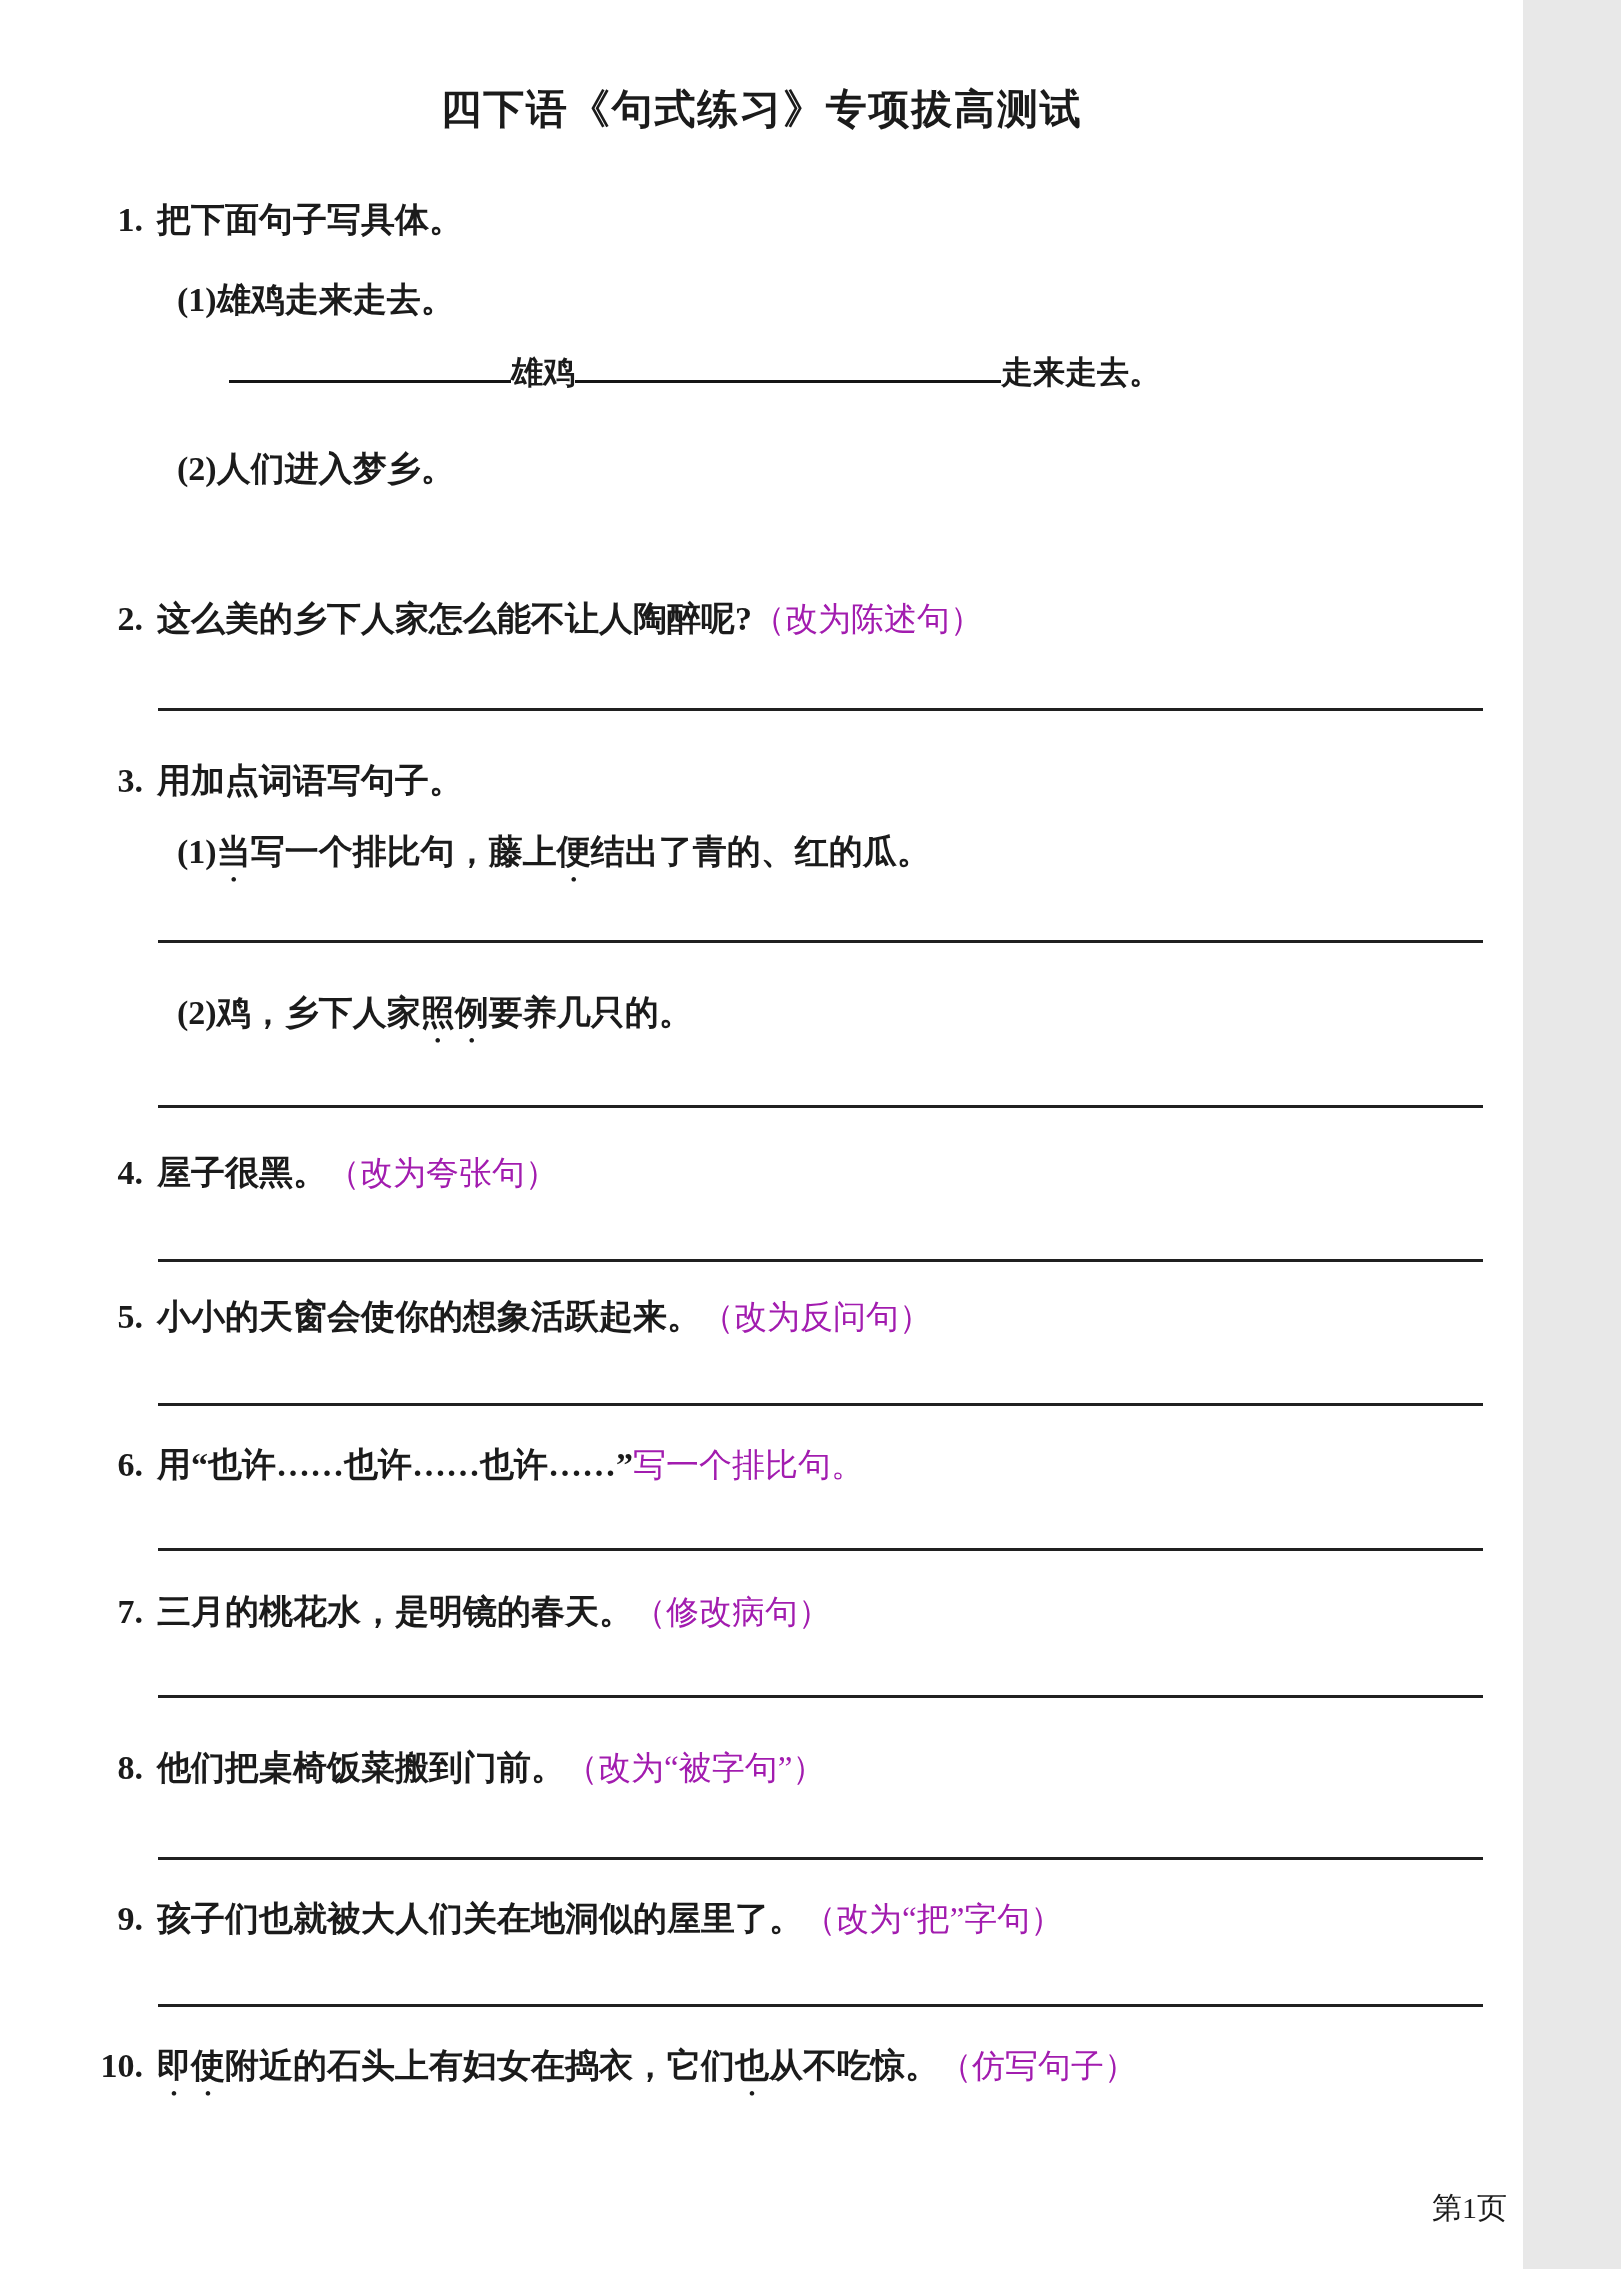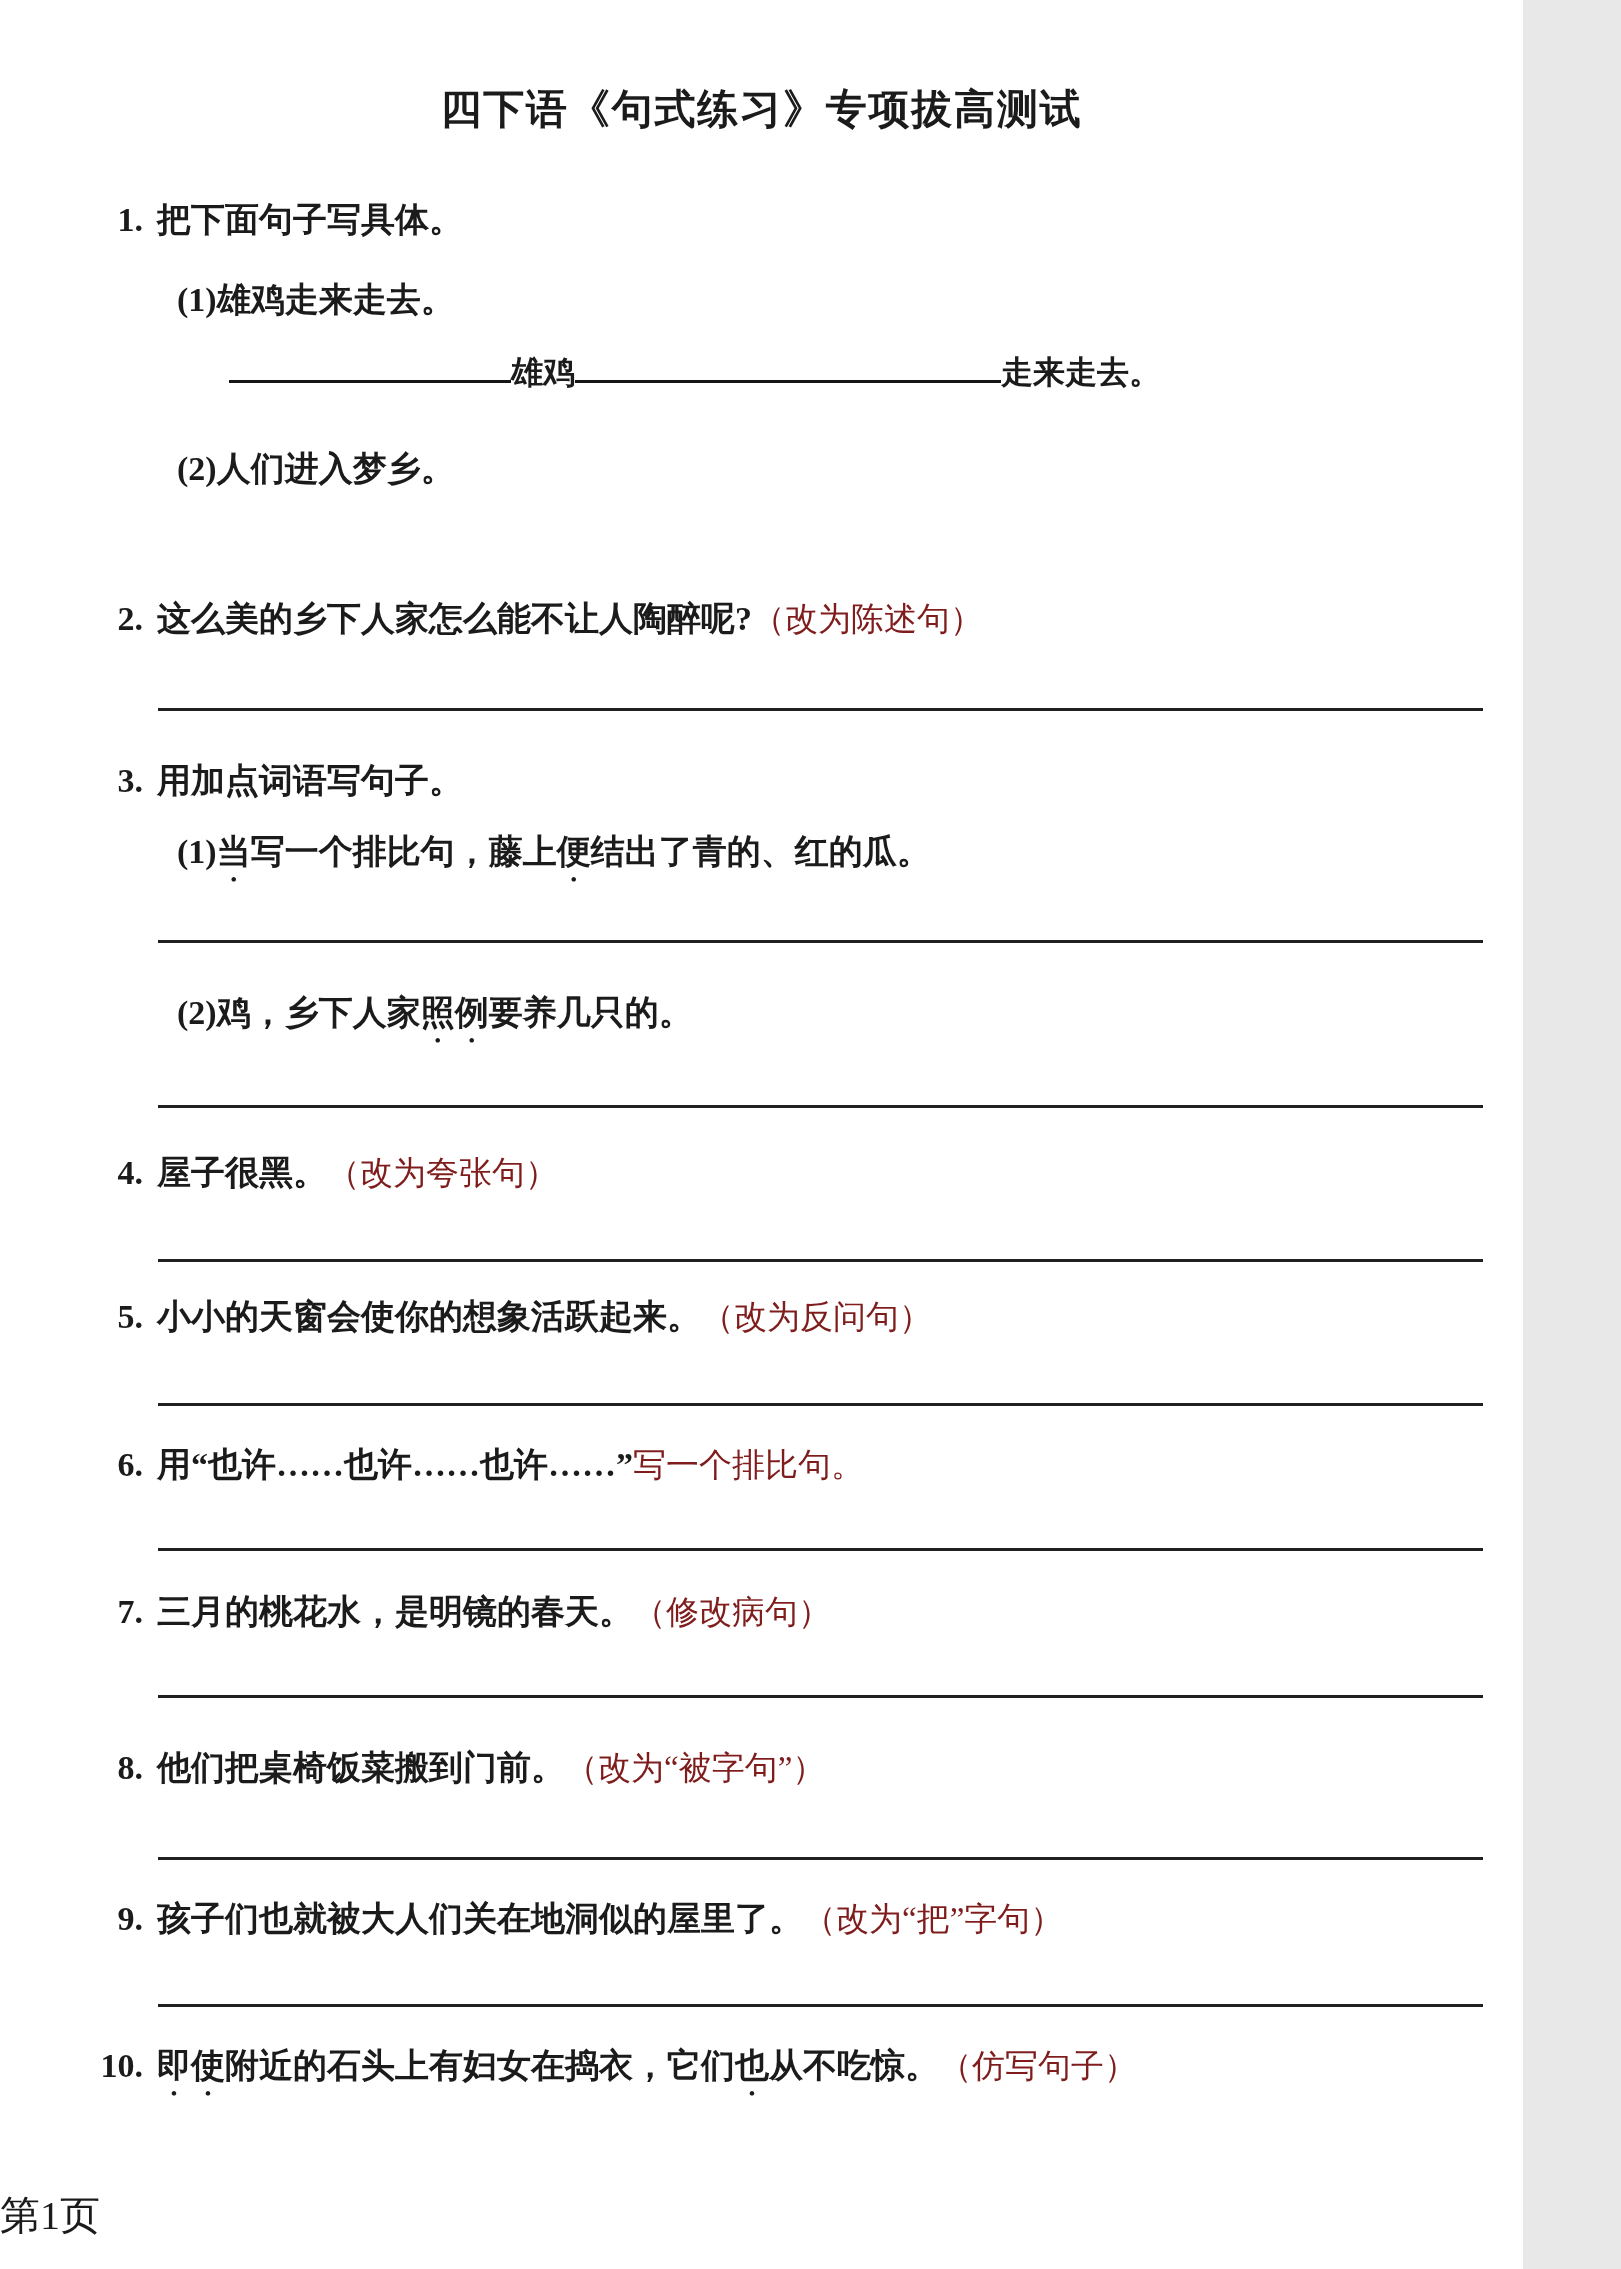--- a/index.html
+++ b/index.html
@@ -28,21 +28,21 @@
     align-items:baseline;
   }
   .num{
     flex:none;width:44px;text-align:right;margin-right:14px;
     font-weight:bold;
   }
   .txt{font-weight:bold;}
   .label{font-weight:bold;}
   .sub{left:177px;}
   .note{
-    color:#7f1d1d;
+    color:#a21caf;
     font-weight:normal;
     font-size:33px;
   }
   .dot{
     font-weight:bold;
     -webkit-text-emphasis:filled dot;
     -webkit-text-emphasis-position:under left;
     text-emphasis:filled dot;
     text-emphasis-position:under left;
   }
@@ -61,22 +61,22 @@
   }
   .ansline{
     position:absolute;
     left:158px;
     width:1325px;
     height:0;
     border-top:3.5px solid #202020;
   }
   .footer{
     left:0;right:16px;top:2188px;
-    text-align:left;
-    font-size:40px;
+    text-align:right;
+    font-size:30px;
   }
 </style>
 </head>
 <body>
 
 <div class="page">
 
   <div class="abs title">四下语《句式练习》专项拔高测试</div>
 
   <div class="line" style="top:200px">

